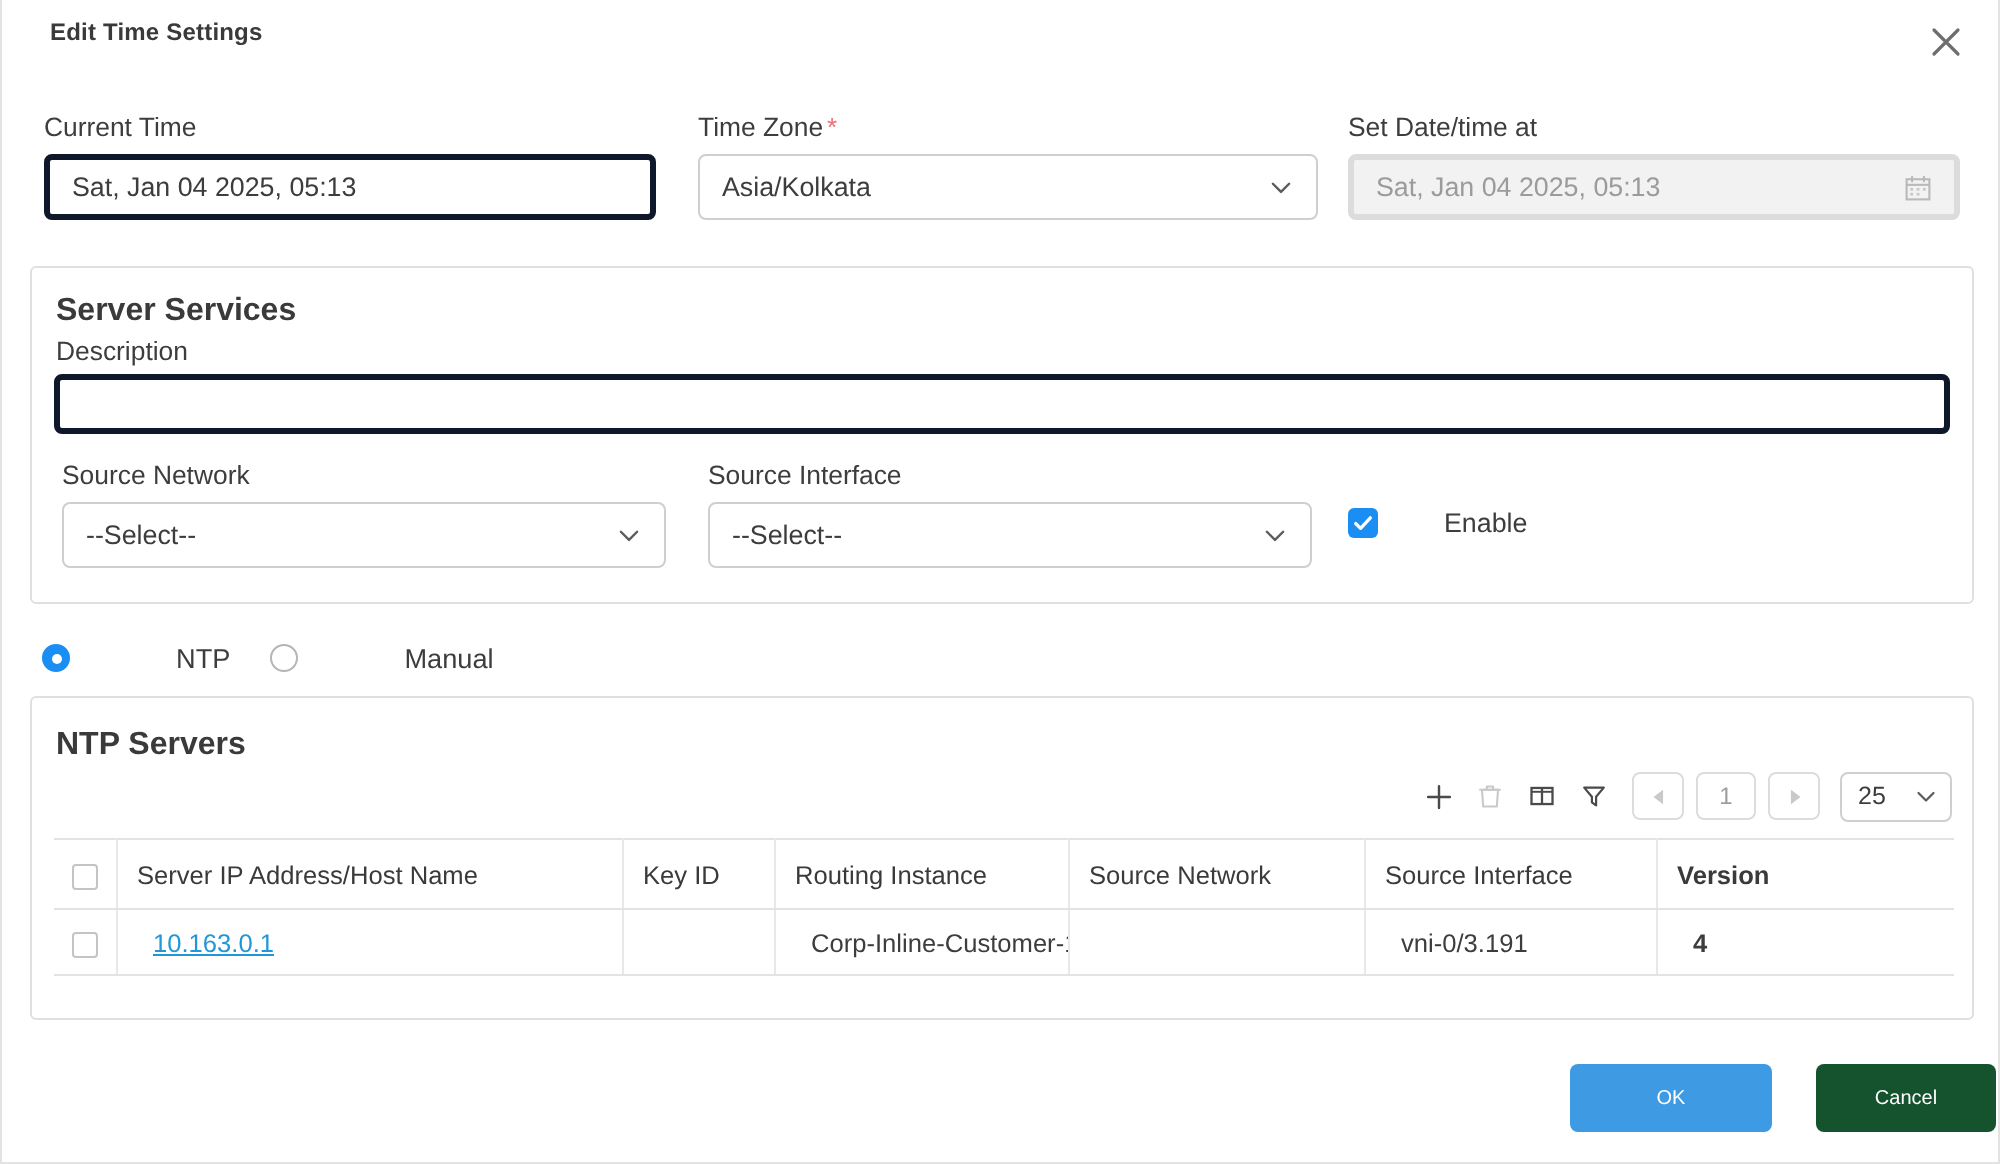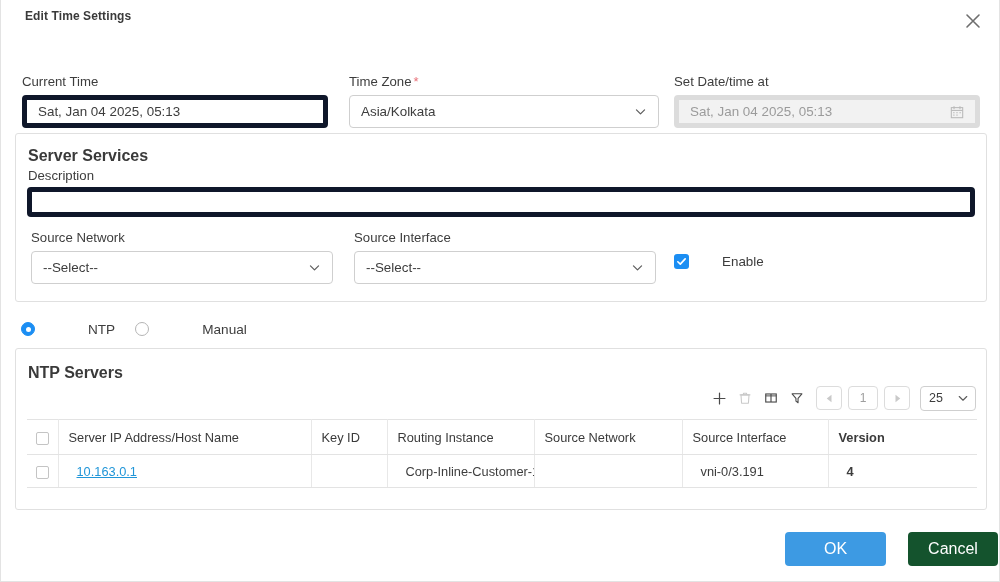--- a/index.html
+++ b/index.html
@@ -65,21 +65,21 @@
     white-space: nowrap;
   }
   .req-star {
     color: #e8727a;
     font-size: 13px;
     margin-left: 2px;
   }
   .txtbox {
     box-sizing: border-box;
     height: 33px;
-    border: 5px solid #0f172a;
+    border: 3px solid #0f172a;
     border-radius: 4px;
     background: #ffffff;
     font-size: 13.4px;
     color: #3d3d3d;
     padding: 0 11px;
     display: flex;
     align-items: center;
     width: 100%;
   }
   .txtbox.disabled {
@@ -104,21 +104,21 @@
   }
   .chev {
     width: 13px;
     height: 13px;
     flex: 0 0 auto;
     margin-left: 8px;
   }
 
   .row-fields {
     position: absolute;
-    left: 0; top: 74px;
+    left: 0; top: 56px;
     width: 100%;
     height: 55px;
   }
   .f-current { position: absolute; left: 21px; top: 0; width: 306px; }
   .f-tz      { position: absolute; left: 348px; top: 0; width: 310px; }
   .f-setdate { position: absolute; left: 673px; top: 0; width: 306px; }
 
   .cal-icon { width: 14px; height: 14px; flex: 0 0 auto; margin-left: auto; }
 
   
@@ -334,21 +334,21 @@
     bottom: 0;
     width: 100%;
     height: 62px;
   }
   .btn {
     position: absolute;
     box-sizing: border-box;
     height: 34px;
     border-radius: 4px;
     border: none;
-    font-size: 16px;
+    font-size: 10px;
     font-family: "Liberation Sans", sans-serif;
     cursor: pointer;
     display: flex;
     align-items: center;
     justify-content: center;
   }
   .btn-ok {
     right: 113px;
     top: 13px;
     width: 101px;

